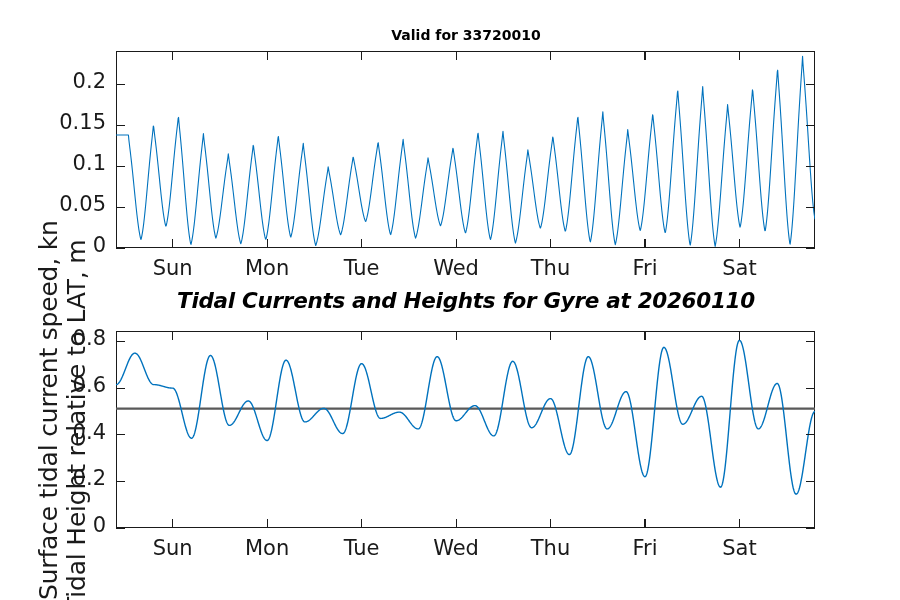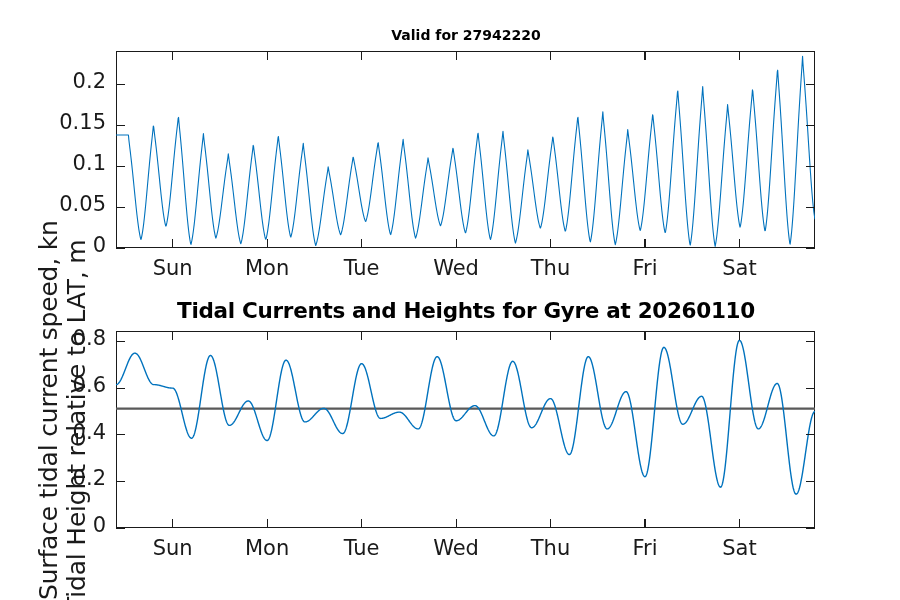--- a/index.html
+++ b/index.html
@@ -41,21 +41,21 @@
   .title-main{
     position:absolute;
     left:116px; width:700px;
     text-align:center;
     font-size:21.5px;
     font-weight:bold;
     color:#000;
     letter-spacing:-0.3px;
     font-family:"DejaVu Sans", sans-serif;
   }
-  #title-main{ top:298px; }
+  #title-main{ top:288px;font-style:italic; }
 
   
   .panel{position:absolute;}
   .frame{
     position:absolute;left:0;top:0;width:100%;height:100%;
     border:1.1px solid #1a1a1a;
     box-sizing:border-box;
     background:#fff;
   }
   .plotsvg{position:absolute;left:0;top:0;}
@@ -80,21 +80,21 @@
   .tickmark{position:absolute;background:#1a1a1a;}
 </style>
 </head>
 <body>
 
 <div id="root">
 
   <div class="ylabel" id="ylabel-top">Surface tidal current speed, kn</div>
   <div class="ylabel" id="ylabel-bottom">Tidal Height relative to LAT, m</div>
 
-  <div class="title-sub" id="title-top">Valid for 27942220</div>
+  <div class="title-sub" id="title-top">Valid for 33720010</div>
 
   <div class="title-main" id="title-main">Tidal Currents and Heights for Gyre at 20260110</div>
 
   <div class="panel" id="panel-top" style="left:116px;top:51px;width:699px;height:197px;">
     <div class="frame"></div>
     <svg class="plotsvg" id="svg-top" width="699" height="197">
         <path d="M0.00,83.96 L0.39,83.96 L0.78,83.96 L1.17,83.96 L1.55,83.96 L1.94,83.96 L2.33,83.96 L2.72,83.96 L3.11,83.96 L3.50,83.96 L3.89,83.96 L4.27,83.96 L4.66,83.96 L5.05,83.96 L5.44,83.96 L5.83,83.96 L6.22,83.96 L6.61,83.96 L6.99,83.96 L7.38,83.96 L7.77,83.96 L8.16,83.96 L8.55,83.96 L8.94,83.96 L9.33,83.96 L9.71,83.96 L10.10,83.96 L10.49,83.96 L10.88,83.96 L11.27,83.96 L11.66,83.96 L12.05,83.96 L12.43,83.96 L12.82,88.35 L13.21,91.81 L13.60,95.03 L13.99,98.21 L14.38,101.43 L14.76,104.72 L15.15,108.10 L15.54,111.57 L15.93,115.14 L16.32,118.80 L16.71,122.53 L17.10,126.32 L17.48,130.17 L17.87,134.05 L18.26,137.94 L18.65,141.83 L19.04,145.70 L19.43,149.52 L19.82,153.28 L20.20,156.96 L20.59,160.53 L20.98,163.98 L21.37,167.29 L21.76,170.44 L22.15,173.42 L22.54,176.22 L22.92,178.81 L23.31,181.20 L23.70,183.36 L24.09,185.30 L24.48,187.01 L24.87,188.48 L25.26,187.66 L25.64,185.90 L26.03,183.88 L26.42,181.60 L26.81,179.07 L27.20,176.31 L27.59,173.32 L27.98,170.11 L28.36,166.71 L28.75,163.12 L29.14,159.37 L29.53,155.47 L29.92,151.45 L30.31,147.32 L30.70,143.11 L31.08,138.84 L31.47,134.54 L31.86,130.22 L32.25,125.91 L32.64,121.62 L33.03,117.38 L33.42,113.20 L33.80,109.10 L34.19,105.09 L34.58,101.18 L34.97,97.38 L35.36,93.68 L35.75,90.08 L36.14,86.54 L36.52,83.00 L36.91,79.35 L37.30,75.11 L37.69,75.86 L38.08,79.41 L38.47,82.61 L38.85,85.74 L39.24,88.89 L39.63,92.11 L40.02,95.41 L40.41,98.81 L40.80,102.30 L41.19,105.88 L41.57,109.53 L41.96,113.26 L42.35,117.03 L42.74,120.84 L43.13,124.67 L43.52,128.51 L43.91,132.32 L44.29,136.09 L44.68,139.81 L45.07,143.45 L45.46,147.00 L45.85,150.42 L46.24,153.72 L46.63,156.86 L47.01,159.84 L47.40,162.64 L47.79,165.25 L48.18,167.65 L48.57,169.83 L48.96,171.80 L49.35,173.53 L49.73,175.04 L50.12,174.98 L50.51,173.34 L50.90,171.45 L51.29,169.32 L51.68,166.94 L52.07,164.33 L52.45,161.50 L52.84,158.46 L53.23,155.22 L53.62,151.80 L54.01,148.22 L54.40,144.49 L54.79,140.64 L55.17,136.68 L55.56,132.64 L55.95,128.53 L56.34,124.39 L56.73,120.22 L57.12,116.05 L57.51,111.91 L57.89,107.80 L58.28,103.76 L58.67,99.78 L59.06,95.89 L59.45,92.10 L59.84,88.40 L60.23,84.81 L60.61,81.31 L61.00,77.88 L61.39,74.48 L61.78,71.00 L62.17,67.15 L62.56,66.41 L62.94,71.16 L63.33,75.25 L63.72,79.21 L64.11,83.17 L64.50,87.21 L64.89,91.35 L65.28,95.61 L65.66,99.98 L66.05,104.47 L66.44,109.06 L66.83,113.74 L67.22,118.49 L67.61,123.29 L68.00,128.12 L68.38,132.96 L68.77,137.78 L69.16,142.56 L69.55,147.27 L69.94,151.89 L70.33,156.39 L70.72,160.76 L71.10,164.96 L71.49,168.98 L71.88,172.79 L72.27,176.38 L72.66,179.73 L73.05,182.82 L73.44,185.65 L73.82,188.20 L74.21,190.46 L74.60,192.44 L74.99,193.37 L75.38,191.80 L75.77,189.97 L76.16,187.90 L76.54,185.58 L76.93,183.03 L77.32,180.25 L77.71,177.26 L78.10,174.07 L78.49,170.69 L78.88,167.15 L79.26,163.45 L79.65,159.63 L80.04,155.70 L80.43,151.67 L80.82,147.58 L81.21,143.45 L81.60,139.28 L81.98,135.11 L82.37,130.96 L82.76,126.85 L83.15,122.78 L83.54,118.79 L83.93,114.88 L84.32,111.06 L84.70,107.34 L85.09,103.72 L85.48,100.20 L85.87,96.76 L86.26,93.35 L86.65,89.91 L87.04,86.21 L87.42,82.57 L87.81,86.85 L88.20,90.24 L88.59,93.46 L88.98,96.67 L89.37,99.93 L89.75,103.27 L90.14,106.70 L90.53,110.22 L90.92,113.84 L91.31,117.54 L91.70,121.32 L92.09,125.16 L92.47,129.05 L92.86,132.96 L93.25,136.89 L93.64,140.81 L94.03,144.69 L94.42,148.53 L94.81,152.30 L95.19,155.98 L95.58,159.55 L95.97,162.99 L96.36,166.29 L96.75,169.43 L97.14,172.39 L97.53,175.16 L97.91,177.72 L98.30,180.07 L98.69,182.19 L99.08,184.09 L99.47,185.75 L99.86,187.17 L100.25,186.02 L100.63,184.69 L101.02,183.16 L101.41,181.44 L101.80,179.55 L102.19,177.48 L102.58,175.25 L102.97,172.87 L103.35,170.34 L103.74,167.68 L104.13,164.90 L104.52,162.02 L104.91,159.06 L105.30,156.02 L105.69,152.92 L106.07,149.79 L106.46,146.63 L106.85,143.47 L107.24,140.31 L107.63,137.18 L108.02,134.08 L108.41,131.04 L108.79,128.05 L109.18,125.13 L109.57,122.29 L109.96,119.53 L110.35,116.84 L110.74,114.21 L111.13,111.62 L111.51,109.02 L111.90,106.29 L112.29,102.84 L112.68,105.79 L113.07,108.79 L113.46,111.58 L113.84,114.34 L114.23,117.13 L114.62,119.98 L115.01,122.91 L115.40,125.93 L115.79,129.02 L116.18,132.19 L116.56,135.43 L116.95,138.72 L117.34,142.05 L117.73,145.42 L118.12,148.79 L118.51,152.17 L118.90,155.52 L119.28,158.84 L119.67,162.09 L120.06,165.28 L120.45,168.38 L120.84,171.37 L121.23,174.24 L121.62,176.98 L122.00,179.56 L122.39,181.99 L122.78,184.24 L123.17,186.31 L123.56,188.18 L123.95,189.86 L124.34,191.34 L124.72,192.62 L125.11,191.91 L125.50,190.38 L125.89,188.63 L126.28,186.66 L126.67,184.47 L127.06,182.08 L127.44,179.49 L127.83,176.71 L128.22,173.76 L128.61,170.65 L129.00,167.40 L129.39,164.03 L129.78,160.54 L130.16,156.97 L130.55,153.32 L130.94,149.63 L131.33,145.90 L131.72,142.15 L132.11,138.42 L132.50,134.70 L132.88,131.03 L133.27,127.41 L133.66,123.86 L134.05,120.39 L134.44,117.00 L134.83,113.71 L135.22,110.51 L135.60,107.38 L135.99,104.32 L136.38,101.26 L136.77,98.09 L137.16,94.42 L137.55,95.31 L137.93,98.63 L138.32,101.62 L138.71,104.55 L139.10,107.51 L139.49,110.52 L139.88,113.62 L140.27,116.80 L140.65,120.07 L141.04,123.42 L141.43,126.84 L141.82,130.33 L142.21,133.86 L142.60,137.43 L142.99,141.02 L143.37,144.61 L143.76,148.18 L144.15,151.71 L144.54,155.20 L144.93,158.61 L145.32,161.92 L145.71,165.13 L146.09,168.22 L146.48,171.17 L146.87,173.95 L147.26,176.58 L147.65,179.02 L148.04,181.26 L148.43,183.31 L148.81,185.15 L149.20,186.78 L149.59,188.19 L149.98,188.13 L150.37,186.59 L150.76,184.81 L151.15,182.80 L151.53,180.56 L151.92,178.10 L152.31,175.44 L152.70,172.57 L153.09,169.52 L153.48,166.30 L153.87,162.93 L154.25,159.42 L154.64,155.79 L155.03,152.06 L155.42,148.26 L155.81,144.39 L156.20,140.49 L156.59,136.56 L156.97,132.64 L157.36,128.74 L157.75,124.87 L158.14,121.06 L158.53,117.32 L158.92,113.66 L159.31,110.08 L159.69,106.61 L160.08,103.22 L160.47,99.93 L160.86,96.70 L161.25,93.50 L161.64,90.22 L162.03,86.59 L162.41,85.46 L162.80,89.22 L163.19,92.47 L163.58,95.60 L163.97,98.74 L164.36,101.94 L164.74,105.23 L165.13,108.60 L165.52,112.07 L165.91,115.62 L166.30,119.26 L166.69,122.97 L167.08,126.73 L167.46,130.54 L167.85,134.36 L168.24,138.20 L168.63,142.02 L169.02,145.80 L169.41,149.54 L169.80,153.20 L170.18,156.77 L170.57,160.23 L170.96,163.56 L171.35,166.74 L171.74,169.76 L172.13,172.61 L172.52,175.26 L172.90,177.71 L173.29,179.95 L173.68,181.97 L174.07,183.77 L174.46,185.33 L174.85,186.05 L175.24,184.72 L175.62,183.17 L176.01,181.42 L176.40,179.46 L176.79,177.29 L177.18,174.94 L177.57,172.41 L177.96,169.71 L178.34,166.85 L178.73,163.85 L179.12,160.72 L179.51,157.48 L179.90,154.15 L180.29,150.75 L180.68,147.28 L181.06,143.78 L181.45,140.25 L181.84,136.73 L182.23,133.21 L182.62,129.73 L183.01,126.28 L183.40,122.90 L183.78,119.59 L184.17,116.36 L184.56,113.21 L184.95,110.14 L185.34,107.16 L185.73,104.25 L186.12,101.37 L186.50,98.45 L186.89,95.31 L187.28,92.38 L187.67,96.55 L188.06,99.86 L188.45,103.01 L188.83,106.15 L189.22,109.33 L189.61,112.59 L190.00,115.94 L190.39,119.38 L190.78,122.92 L191.17,126.54 L191.55,130.23 L191.94,133.98 L192.33,137.77 L192.72,141.60 L193.11,145.43 L193.50,149.26 L193.89,153.05 L194.27,156.80 L194.66,160.48 L195.05,164.08 L195.44,167.56 L195.83,170.93 L196.22,174.15 L196.61,177.21 L196.99,180.10 L197.38,182.81 L197.77,185.31 L198.16,187.61 L198.55,189.68 L198.94,191.53 L199.33,193.15 L199.71,194.54 L200.10,193.47 L200.49,192.23 L200.88,190.80 L201.27,189.20 L201.66,187.44 L202.05,185.51 L202.43,183.43 L202.82,181.20 L203.21,178.84 L203.60,176.36 L203.99,173.77 L204.38,171.09 L204.77,168.32 L205.15,165.49 L205.54,162.60 L205.93,159.68 L206.32,156.73 L206.71,153.78 L207.10,150.84 L207.49,147.92 L207.87,145.03 L208.26,142.19 L208.65,139.40 L209.04,136.68 L209.43,134.03 L209.82,131.45 L210.21,128.94 L210.59,126.49 L210.98,124.08 L211.37,121.66 L211.76,119.11 L212.15,115.89 L212.54,117.97 L212.92,120.24 L213.31,122.35 L213.70,124.44 L214.09,126.55 L214.48,128.71 L214.87,130.93 L215.26,133.21 L215.64,135.55 L216.03,137.95 L216.42,140.40 L216.81,142.89 L217.20,145.41 L217.59,147.96 L217.98,150.51 L218.36,153.07 L218.75,155.60 L219.14,158.11 L219.53,160.58 L219.92,162.99 L220.31,165.33 L220.70,167.60 L221.08,169.77 L221.47,171.84 L221.86,173.80 L222.25,175.63 L222.64,177.34 L223.03,178.90 L223.42,180.32 L223.80,181.59 L224.19,182.71 L224.58,183.68 L224.97,183.11 L225.36,181.91 L225.75,180.52 L226.14,178.97 L226.52,177.24 L226.91,175.36 L227.30,173.31 L227.69,171.12 L228.08,168.80 L228.47,166.35 L228.86,163.78 L229.24,161.12 L229.63,158.37 L230.02,155.55 L230.41,152.68 L230.80,149.76 L231.19,146.82 L231.58,143.87 L231.96,140.93 L232.35,138.00 L232.74,135.10 L233.13,132.24 L233.52,129.44 L233.91,126.71 L234.30,124.04 L234.68,121.44 L235.07,118.91 L235.46,116.45 L235.85,114.03 L236.24,111.62 L236.63,109.12 L237.02,106.22 L237.40,106.61 L237.79,108.88 L238.18,110.94 L238.57,112.95 L238.96,114.98 L239.35,117.05 L239.73,119.17 L240.12,121.36 L240.51,123.60 L240.90,125.90 L241.29,128.25 L241.68,130.64 L242.07,133.07 L242.45,135.52 L242.84,137.98 L243.23,140.45 L243.62,142.90 L244.01,145.33 L244.40,147.71 L244.79,150.06 L245.17,152.33 L245.56,154.54 L245.95,156.66 L246.34,158.68 L246.73,160.59 L247.12,162.39 L247.51,164.07 L247.89,165.61 L248.28,167.01 L248.67,168.28 L249.06,169.39 L249.45,170.36 L249.84,170.27 L250.23,169.08 L250.61,167.72 L251.00,166.17 L251.39,164.46 L251.78,162.57 L252.17,160.52 L252.56,158.33 L252.95,155.99 L253.33,153.51 L253.72,150.93 L254.11,148.23 L254.50,145.45 L254.89,142.59 L255.28,139.67 L255.67,136.70 L256.05,133.70 L256.44,130.69 L256.83,127.68 L257.22,124.69 L257.61,121.72 L258.00,118.80 L258.39,115.92 L258.77,113.11 L259.16,110.37 L259.55,107.70 L259.94,105.11 L260.33,102.58 L260.72,100.10 L261.11,97.64 L261.49,95.13 L261.88,92.34 L262.27,91.81 L262.66,95.24 L263.05,98.21 L263.44,101.07 L263.82,103.94 L264.21,106.86 L264.60,109.85 L264.99,112.93 L265.38,116.09 L265.77,119.34 L266.16,122.66 L266.54,126.04 L266.93,129.48 L267.32,132.95 L267.71,136.45 L268.10,139.94 L268.49,143.43 L268.88,146.89 L269.26,150.29 L269.65,153.64 L270.04,156.89 L270.43,160.05 L270.82,163.09 L271.21,166.00 L271.60,168.75 L271.98,171.35 L272.37,173.77 L272.76,176.01 L273.15,178.06 L273.54,179.90 L273.93,181.54 L274.32,182.96 L274.70,183.59 L275.09,182.23 L275.48,180.66 L275.87,178.88 L276.26,176.88 L276.65,174.68 L277.04,172.29 L277.42,169.71 L277.81,166.96 L278.20,164.06 L278.59,161.00 L278.98,157.82 L279.37,154.53 L279.76,151.14 L280.14,147.68 L280.53,144.15 L280.92,140.59 L281.31,137.00 L281.70,133.41 L282.09,129.84 L282.48,126.29 L282.86,122.79 L283.25,119.35 L283.64,115.98 L284.03,112.69 L284.42,109.49 L284.81,106.37 L285.20,103.34 L285.58,100.37 L285.97,97.44 L286.36,94.48 L286.75,91.29 L287.14,88.25 L287.53,92.29 L287.91,95.50 L288.30,98.55 L288.69,101.58 L289.08,104.66 L289.47,107.82 L289.86,111.06 L290.25,114.40 L290.63,117.82 L291.02,121.32 L291.41,124.90 L291.80,128.53 L292.19,132.20 L292.58,135.91 L292.97,139.62 L293.35,143.32 L293.74,147.00 L294.13,150.63 L294.52,154.19 L294.91,157.67 L295.30,161.05 L295.69,164.31 L296.07,167.43 L296.46,170.39 L296.85,173.19 L297.24,175.81 L297.63,178.23 L298.02,180.45 L298.41,182.46 L298.79,184.26 L299.18,185.83 L299.57,187.17 L299.96,186.08 L300.35,184.81 L300.74,183.35 L301.13,181.72 L301.51,179.92 L301.90,177.95 L302.29,175.83 L302.68,173.56 L303.07,171.15 L303.46,168.62 L303.85,165.97 L304.23,163.23 L304.62,160.41 L305.01,157.52 L305.40,154.57 L305.79,151.59 L306.18,148.58 L306.57,145.57 L306.95,142.57 L307.34,139.58 L307.73,136.64 L308.12,133.74 L308.51,130.89 L308.90,128.12 L309.29,125.41 L309.67,122.78 L310.06,120.22 L310.45,117.72 L310.84,115.25 L311.23,112.78 L311.62,110.18 L312.01,106.90 L312.39,108.96 L312.78,111.23 L313.17,113.34 L313.56,115.43 L313.95,117.54 L314.34,119.70 L314.72,121.92 L315.11,124.20 L315.50,126.54 L315.89,128.94 L316.28,131.39 L316.67,133.88 L317.06,136.40 L317.44,138.95 L317.83,141.50 L318.22,144.06 L318.61,146.59 L319.00,149.10 L319.39,151.57 L319.78,153.98 L320.16,156.32 L320.55,158.59 L320.94,160.76 L321.33,162.83 L321.72,164.79 L322.11,166.62 L322.50,168.32 L322.88,169.89 L323.27,171.31 L323.66,172.58 L324.05,173.70 L324.44,174.67 L324.83,174.10 L325.22,172.90 L325.60,171.51 L325.99,169.96 L326.38,168.23 L326.77,166.35 L327.16,164.30 L327.55,162.11 L327.94,159.79 L328.32,157.34 L328.71,154.77 L329.10,152.11 L329.49,149.36 L329.88,146.54 L330.27,143.67 L330.66,140.75 L331.04,137.81 L331.43,134.86 L331.82,131.91 L332.21,128.99 L332.60,126.09 L332.99,123.23 L333.38,120.43 L333.76,117.70 L334.15,115.03 L334.54,112.43 L334.93,109.90 L335.32,107.44 L335.71,105.02 L336.10,102.61 L336.48,100.11 L336.87,97.21 L337.26,98.26 L337.65,101.25 L338.04,103.94 L338.43,106.57 L338.81,109.22 L339.20,111.93 L339.59,114.71 L339.98,117.57 L340.37,120.50 L340.76,123.51 L341.15,126.59 L341.53,129.72 L341.92,132.90 L342.31,136.10 L342.70,139.33 L343.09,142.55 L343.48,145.76 L343.87,148.93 L344.25,152.06 L344.64,155.12 L345.03,158.10 L345.42,160.99 L345.81,163.76 L346.20,166.41 L346.59,168.91 L346.97,171.27 L347.36,173.46 L347.75,175.48 L348.14,177.32 L348.53,178.97 L348.92,180.43 L349.31,181.70 L349.69,181.60 L350.08,180.10 L350.47,178.38 L350.86,176.43 L351.25,174.26 L351.64,171.88 L352.03,169.30 L352.41,166.52 L352.80,163.57 L353.19,160.45 L353.58,157.18 L353.97,153.78 L354.36,150.26 L354.75,146.65 L355.13,142.96 L355.52,139.22 L355.91,135.43 L356.30,131.63 L356.69,127.83 L357.08,124.05 L357.47,120.30 L357.85,116.61 L358.24,112.98 L358.63,109.43 L359.02,105.97 L359.41,102.60 L359.80,99.32 L360.19,96.13 L360.57,93.00 L360.96,89.90 L361.35,86.72 L361.74,83.21 L362.13,82.31 L362.52,86.28 L362.90,89.71 L363.29,93.02 L363.68,96.34 L364.07,99.71 L364.46,103.18 L364.85,106.74 L365.24,110.40 L365.62,114.15 L366.01,117.99 L366.40,121.90 L366.79,125.88 L367.18,129.89 L367.57,133.93 L367.96,137.98 L368.34,142.01 L368.73,146.01 L369.12,149.95 L369.51,153.81 L369.90,157.58 L370.29,161.23 L370.68,164.75 L371.06,168.11 L371.45,171.30 L371.84,174.30 L372.23,177.10 L372.62,179.69 L373.01,182.06 L373.40,184.19 L373.78,186.08 L374.17,187.73 L374.56,188.46 L374.95,186.92 L375.34,185.14 L375.73,183.11 L376.12,180.84 L376.50,178.35 L376.89,175.63 L377.28,172.70 L377.67,169.58 L378.06,166.28 L378.45,162.81 L378.84,159.20 L379.22,155.46 L379.61,151.61 L380.00,147.68 L380.39,143.68 L380.78,139.63 L381.17,135.56 L381.56,131.48 L381.94,127.42 L382.33,123.40 L382.72,119.42 L383.11,115.51 L383.50,111.69 L383.89,107.95 L384.28,104.31 L384.66,100.78 L385.05,97.33 L385.44,93.96 L385.83,90.64 L386.22,87.27 L386.61,83.65 L386.99,80.19 L387.38,84.76 L387.77,88.39 L388.16,91.84 L388.55,95.27 L388.94,98.76 L389.33,102.33 L389.71,106.00 L390.10,109.77 L390.49,113.64 L390.88,117.60 L391.27,121.64 L391.66,125.75 L392.05,129.91 L392.43,134.10 L392.82,138.30 L393.21,142.49 L393.60,146.64 L393.99,150.75 L394.38,154.78 L394.77,158.72 L395.15,162.54 L395.54,166.22 L395.93,169.75 L396.32,173.11 L396.71,176.27 L397.10,179.23 L397.49,181.97 L397.87,184.49 L398.26,186.76 L398.65,188.79 L399.04,190.56 L399.43,192.09 L399.82,190.82 L400.21,189.34 L400.59,187.65 L400.98,185.75 L401.37,183.66 L401.76,181.37 L402.15,178.91 L402.54,176.27 L402.93,173.47 L403.31,170.53 L403.70,167.46 L404.09,164.28 L404.48,161.00 L404.87,157.64 L405.26,154.22 L405.65,150.75 L406.03,147.26 L406.42,143.76 L406.81,140.27 L407.20,136.81 L407.59,133.38 L407.98,130.02 L408.37,126.71 L408.75,123.49 L409.14,120.34 L409.53,117.29 L409.92,114.31 L410.31,111.41 L410.70,108.55 L411.09,105.67 L411.47,102.65 L411.86,98.84 L412.25,101.22 L412.64,103.84 L413.03,106.27 L413.42,108.68 L413.80,111.12 L414.19,113.62 L414.58,116.18 L414.97,118.81 L415.36,121.51 L415.75,124.28 L416.14,127.11 L416.52,129.99 L416.91,132.90 L417.30,135.84 L417.69,138.79 L418.08,141.74 L418.47,144.67 L418.86,147.57 L419.24,150.42 L419.63,153.20 L420.02,155.91 L420.41,158.52 L420.80,161.03 L421.19,163.42 L421.58,165.68 L421.96,167.80 L422.35,169.77 L422.74,171.57 L423.13,173.22 L423.52,174.68 L423.91,175.98 L424.30,177.09 L424.68,176.42 L425.07,175.00 L425.46,173.38 L425.85,171.55 L426.24,169.53 L426.63,167.31 L427.02,164.91 L427.40,162.33 L427.79,159.60 L428.18,156.72 L428.57,153.70 L428.96,150.58 L429.35,147.35 L429.74,144.03 L430.12,140.65 L430.51,137.23 L430.90,133.77 L431.29,130.30 L431.68,126.84 L432.07,123.40 L432.46,119.99 L432.84,116.64 L433.23,113.35 L433.62,110.13 L434.01,106.99 L434.40,103.94 L434.79,100.97 L435.18,98.08 L435.56,95.23 L435.95,92.40 L436.34,89.46 L436.73,86.06 L437.12,87.12 L437.51,90.44 L437.89,93.43 L438.28,96.36 L438.67,99.32 L439.06,102.33 L439.45,105.43 L439.84,108.61 L440.23,111.87 L440.61,115.22 L441.00,118.65 L441.39,122.14 L441.78,125.67 L442.17,129.24 L442.56,132.83 L442.95,136.42 L443.33,139.99 L443.72,143.52 L444.11,147.00 L444.50,150.41 L444.89,153.73 L445.28,156.94 L445.67,160.03 L446.05,162.97 L446.44,165.76 L446.83,168.38 L447.22,170.82 L447.61,173.07 L448.00,175.12 L448.39,176.96 L448.77,178.58 L449.16,179.99 L449.55,179.86 L449.94,178.15 L450.33,176.18 L450.72,173.95 L451.11,171.47 L451.49,168.75 L451.88,165.79 L452.27,162.62 L452.66,159.24 L453.05,155.67 L453.44,151.93 L453.83,148.04 L454.21,144.01 L454.60,139.88 L454.99,135.66 L455.38,131.38 L455.77,127.05 L456.16,122.70 L456.55,118.36 L456.93,114.03 L457.32,109.75 L457.71,105.52 L458.10,101.37 L458.49,97.31 L458.88,93.35 L459.27,89.49 L459.65,85.74 L460.04,82.09 L460.43,78.51 L460.82,74.96 L461.21,71.33 L461.60,67.31 L461.98,66.35 L462.37,71.01 L462.76,75.03 L463.15,78.91 L463.54,82.80 L463.93,86.76 L464.32,90.83 L464.70,95.00 L465.09,99.30 L465.48,103.70 L465.87,108.20 L466.26,112.79 L466.65,117.45 L467.04,122.16 L467.42,126.90 L467.81,131.65 L468.20,136.38 L468.59,141.06 L468.98,145.69 L469.37,150.22 L469.76,154.64 L470.14,158.92 L470.53,163.04 L470.92,166.99 L471.31,170.73 L471.70,174.25 L472.09,177.54 L472.48,180.57 L472.86,183.35 L473.25,185.85 L473.64,188.07 L474.03,190.00 L474.42,190.85 L474.81,189.00 L475.20,186.86 L475.58,184.42 L475.97,181.70 L476.36,178.70 L476.75,175.43 L477.14,171.92 L477.53,168.17 L477.92,164.20 L478.30,160.03 L478.69,155.69 L479.08,151.20 L479.47,146.58 L479.86,141.85 L480.25,137.04 L480.64,132.18 L481.02,127.29 L481.41,122.39 L481.80,117.51 L482.19,112.67 L482.58,107.90 L482.97,103.20 L483.36,98.61 L483.74,94.12 L484.13,89.75 L484.52,85.50 L484.91,81.36 L485.30,77.31 L485.69,73.31 L486.08,69.26 L486.46,64.91 L486.85,60.75 L487.24,66.18 L487.63,70.49 L488.02,74.59 L488.41,78.67 L488.79,82.81 L489.18,87.05 L489.57,91.41 L489.96,95.90 L490.35,100.50 L490.74,105.21 L491.13,110.01 L491.51,114.89 L491.90,119.83 L492.29,124.81 L492.68,129.80 L493.07,134.78 L493.46,139.72 L493.85,144.60 L494.23,149.39 L494.62,154.07 L495.01,158.61 L495.40,162.99 L495.79,167.18 L496.18,171.17 L496.57,174.93 L496.95,178.45 L497.34,181.71 L497.73,184.69 L498.12,187.40 L498.51,189.81 L498.90,191.92 L499.29,193.72 L499.67,192.16 L500.06,190.33 L500.45,188.25 L500.84,185.91 L501.23,183.32 L501.62,180.50 L502.01,177.45 L502.39,174.19 L502.78,170.74 L503.17,167.11 L503.56,163.32 L503.95,159.39 L504.34,155.34 L504.73,151.19 L505.11,146.96 L505.50,142.69 L505.89,138.38 L506.28,134.05 L506.67,129.75 L507.06,125.47 L507.45,121.24 L507.83,117.08 L508.22,113.00 L508.61,109.02 L509.00,105.14 L509.39,101.36 L509.78,97.69 L510.17,94.10 L510.55,90.57 L510.94,87.02 L511.33,83.29 L511.72,78.59 L512.11,81.70 L512.50,85.08 L512.88,88.22 L513.27,91.32 L513.66,94.47 L514.05,97.68 L514.44,100.98 L514.83,104.37 L515.22,107.86 L515.60,111.43 L515.99,115.07 L516.38,118.78 L516.77,122.54 L517.16,126.32 L517.55,130.13 L517.94,133.92 L518.32,137.70 L518.71,141.43 L519.10,145.10 L519.49,148.69 L519.88,152.18 L520.27,155.55 L520.66,158.78 L521.04,161.86 L521.43,164.77 L521.82,167.50 L522.21,170.04 L522.60,172.37 L522.99,174.48 L523.38,176.37 L523.76,178.04 L524.15,179.48 L524.54,178.62 L524.93,176.83 L525.32,174.76 L525.71,172.44 L526.10,169.86 L526.48,167.04 L526.87,163.98 L527.26,160.71 L527.65,157.23 L528.04,153.57 L528.43,149.73 L528.82,145.75 L529.20,141.65 L529.59,137.43 L529.98,133.14 L530.37,128.78 L530.76,124.38 L531.15,119.97 L531.54,115.57 L531.92,111.19 L532.31,106.86 L532.70,102.59 L533.09,98.40 L533.48,94.31 L533.87,90.32 L534.26,86.44 L534.64,82.66 L535.03,78.98 L535.42,75.37 L535.81,71.76 L536.20,68.02 L536.59,63.69 L536.97,64.99 L537.36,69.15 L537.75,72.90 L538.14,76.58 L538.53,80.28 L538.92,84.07 L539.31,87.95 L539.69,91.94 L540.08,96.04 L540.47,100.24 L540.86,104.53 L541.25,108.91 L541.64,113.34 L542.03,117.82 L542.41,122.32 L542.80,126.82 L543.19,131.30 L543.58,135.73 L543.97,140.10 L544.36,144.37 L544.75,148.54 L545.13,152.56 L545.52,156.43 L545.91,160.13 L546.30,163.63 L546.69,166.91 L547.08,169.97 L547.47,172.79 L547.85,175.36 L548.24,177.67 L548.63,179.71 L549.02,181.47 L549.41,181.32 L549.80,179.19 L550.19,176.74 L550.57,173.96 L550.96,170.87 L551.35,167.48 L551.74,163.80 L552.13,159.85 L552.52,155.64 L552.91,151.20 L553.29,146.54 L553.68,141.70 L554.07,136.69 L554.46,131.55 L554.85,126.30 L555.24,120.97 L555.63,115.58 L556.01,110.17 L556.40,104.76 L556.79,99.37 L557.18,94.04 L557.57,88.78 L557.96,83.61 L558.35,78.56 L558.73,73.63 L559.12,68.83 L559.51,64.16 L559.90,59.61 L560.29,55.16 L560.68,50.74 L561.07,46.22 L561.45,41.21 L561.84,40.00 L562.23,45.77 L562.62,50.74 L563.01,55.54 L563.40,60.35 L563.78,65.25 L564.17,70.28 L564.56,75.45 L564.95,80.76 L565.34,86.21 L565.73,91.78 L566.12,97.46 L566.50,103.22 L566.89,109.05 L567.28,114.91 L567.67,120.78 L568.06,126.63 L568.45,132.43 L568.84,138.15 L569.22,143.76 L569.61,149.23 L570.00,154.53 L570.39,159.63 L570.78,164.50 L571.17,169.13 L571.56,173.49 L571.94,177.56 L572.33,181.31 L572.72,184.74 L573.11,187.84 L573.50,190.59 L573.89,192.98 L574.28,194.04 L574.66,191.79 L575.05,189.17 L575.44,186.21 L575.83,182.89 L576.22,179.24 L576.61,175.27 L577.00,170.99 L577.38,166.42 L577.77,161.59 L578.16,156.52 L578.55,151.24 L578.94,145.77 L579.33,140.14 L579.72,134.38 L580.10,128.53 L580.49,122.61 L580.88,116.66 L581.27,110.69 L581.66,104.75 L582.05,98.86 L582.44,93.05 L582.82,87.34 L583.21,81.74 L583.60,76.27 L583.99,70.95 L584.38,65.78 L584.77,60.74 L585.16,55.81 L585.54,50.95 L585.93,46.02 L586.32,40.72 L586.71,35.63 L587.10,42.16 L587.49,47.33 L587.87,52.25 L588.26,57.15 L588.65,62.13 L589.04,67.23 L589.43,72.47 L589.82,77.85 L590.21,83.38 L590.59,89.03 L590.98,94.80 L591.37,100.67 L591.76,106.60 L592.15,112.58 L592.54,118.58 L592.93,124.56 L593.31,130.49 L593.70,136.35 L594.09,142.11 L594.48,147.73 L594.87,153.18 L595.26,158.44 L595.65,163.48 L596.03,168.27 L596.42,172.79 L596.81,177.01 L597.20,180.93 L597.59,184.52 L597.98,187.76 L598.37,190.66 L598.75,193.19 L599.14,195.36 L599.53,193.43 L599.92,191.18 L600.31,188.61 L600.70,185.73 L601.09,182.54 L601.47,179.06 L601.86,175.31 L602.25,171.29 L602.64,167.04 L603.03,162.56 L603.42,157.89 L603.81,153.05 L604.19,148.06 L604.58,142.94 L604.97,137.74 L605.36,132.46 L605.75,127.15 L606.14,121.83 L606.53,116.52 L606.91,111.24 L607.30,106.03 L607.69,100.91 L608.08,95.88 L608.47,90.97 L608.86,86.19 L609.25,81.54 L609.63,77.01 L610.02,72.59 L610.41,68.24 L610.80,63.86 L611.19,59.27 L611.58,53.47 L611.96,57.23 L612.35,61.34 L612.74,65.16 L613.13,68.94 L613.52,72.76 L613.91,76.66 L614.30,80.68 L614.68,84.80 L615.07,89.04 L615.46,93.38 L615.85,97.81 L616.24,102.32 L616.63,106.89 L617.02,111.50 L617.40,116.12 L617.79,120.74 L618.18,125.33 L618.57,129.87 L618.96,134.33 L619.35,138.70 L619.74,142.94 L620.12,147.04 L620.51,150.97 L620.90,154.71 L621.29,158.25 L621.68,161.57 L622.07,164.65 L622.46,167.49 L622.84,170.06 L623.23,172.36 L623.62,174.38 L624.01,176.13 L624.40,175.13 L624.79,173.00 L625.18,170.55 L625.56,167.79 L625.95,164.73 L626.34,161.38 L626.73,157.76 L627.12,153.88 L627.51,149.75 L627.90,145.41 L628.28,140.86 L628.67,136.14 L629.06,131.27 L629.45,126.27 L629.84,121.17 L630.23,116.00 L630.62,110.79 L631.00,105.55 L631.39,100.33 L631.78,95.14 L632.17,90.00 L632.56,84.94 L632.95,79.97 L633.34,75.12 L633.72,70.39 L634.11,65.78 L634.50,61.30 L634.89,56.93 L635.28,52.64 L635.67,48.36 L636.06,43.93 L636.44,38.80 L636.83,40.37 L637.22,45.35 L637.61,49.84 L638.00,54.24 L638.39,58.67 L638.77,63.19 L639.16,67.83 L639.55,72.60 L639.94,77.50 L640.33,82.53 L640.72,87.66 L641.11,92.89 L641.49,98.20 L641.88,103.55 L642.27,108.93 L642.66,114.32 L643.05,119.67 L643.44,124.98 L643.83,130.20 L644.21,135.31 L644.60,140.29 L644.99,145.11 L645.38,149.73 L645.77,154.15 L646.16,158.34 L646.55,162.27 L646.93,165.93 L647.32,169.30 L647.71,172.37 L648.10,175.13 L648.49,177.57 L648.88,179.68 L649.27,179.55 L649.65,177.14 L650.04,174.35 L650.43,171.20 L650.82,167.70 L651.21,163.85 L651.60,159.68 L651.99,155.19 L652.37,150.41 L652.76,145.37 L653.15,140.09 L653.54,134.59 L653.93,128.91 L654.32,123.08 L654.71,117.12 L655.09,111.07 L655.48,104.95 L655.87,98.81 L656.26,92.67 L656.65,86.56 L657.04,80.50 L657.43,74.54 L657.81,68.67 L658.20,62.94 L658.59,57.34 L658.98,51.90 L659.37,46.60 L659.76,41.44 L660.15,36.39 L660.53,31.37 L660.92,26.24 L661.31,20.56 L661.70,19.17 L662.09,25.67 L662.48,31.29 L662.86,36.71 L663.25,42.15 L663.64,47.69 L664.03,53.36 L664.42,59.20 L664.81,65.20 L665.20,71.35 L665.58,77.65 L665.97,84.06 L666.36,90.57 L666.75,97.15 L667.14,103.78 L667.53,110.41 L667.92,117.02 L668.30,123.57 L668.69,130.03 L669.08,136.36 L669.47,142.54 L669.86,148.52 L670.25,154.29 L670.64,159.79 L671.02,165.02 L671.41,169.94 L671.80,174.54 L672.19,178.78 L672.58,182.66 L672.97,186.15 L673.36,189.25 L673.74,191.96 L674.13,193.12 L674.52,190.46 L674.91,187.37 L675.30,183.86 L675.69,179.93 L676.08,175.61 L676.46,170.91 L676.85,165.84 L677.24,160.44 L677.63,154.72 L678.02,148.72 L678.41,142.46 L678.80,135.99 L679.18,129.33 L679.57,122.52 L679.96,115.59 L680.35,108.58 L680.74,101.53 L681.13,94.47 L681.52,87.44 L681.90,80.47 L682.29,73.59 L682.68,66.83 L683.07,60.20 L683.46,53.73 L683.85,47.44 L684.24,41.31 L684.62,35.35 L685.01,29.51 L685.40,23.75 L685.79,17.92 L686.18,11.65 L686.57,5.36 L686.95,12.02 L687.34,17.30 L687.73,22.32 L688.12,27.32 L688.51,32.39 L688.90,37.60 L689.29,42.94 L689.67,48.43 L690.06,54.07 L690.45,59.84 L690.84,65.73 L691.23,71.72 L691.62,77.77 L692.01,83.87 L692.39,89.99 L692.78,96.09 L693.17,102.14 L693.56,108.12 L693.95,114.00 L694.34,119.73 L694.73,125.29 L695.11,130.66 L695.50,135.80 L695.89,140.69 L696.28,145.30 L696.67,149.61 L697.06,153.60 L697.45,157.26 L697.83,160.58 L698.22,163.53 L698.61,166.12 L699.00,168.33 " fill="none" stroke="#0072BD" stroke-width="1.1" stroke-linejoin="round"></path>
       </svg>
   </div>
   <div id="ticks-top">

